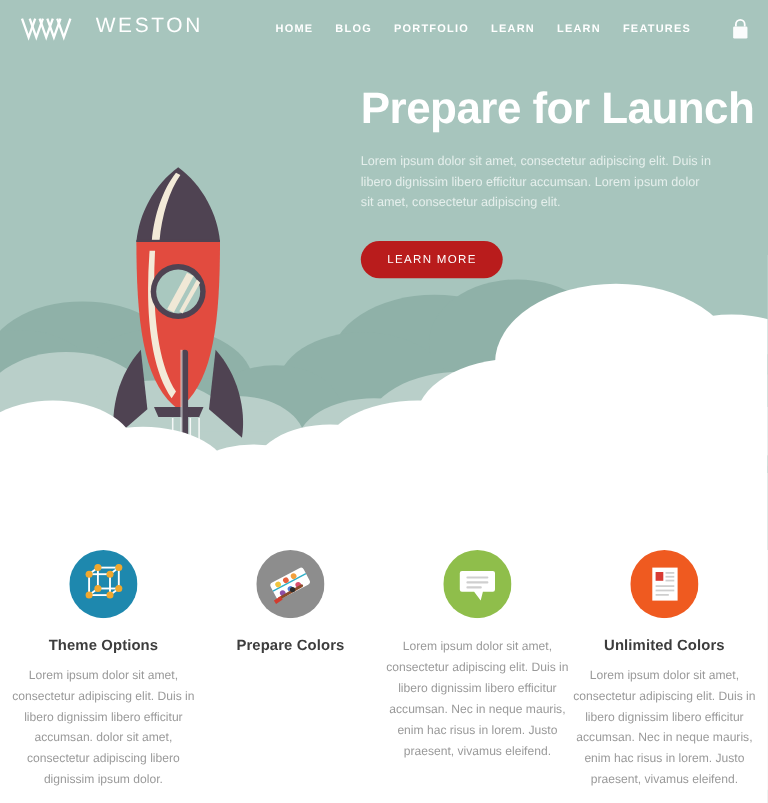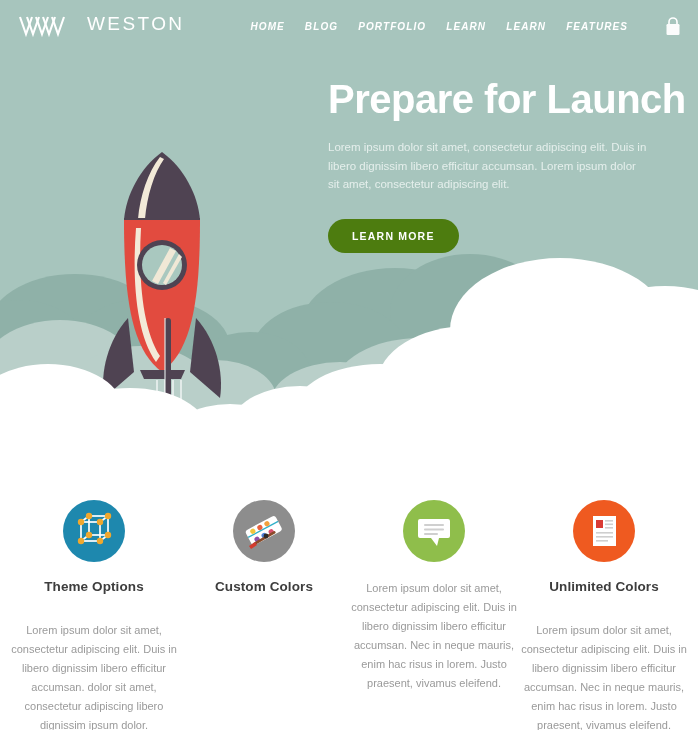--- a/index.html
+++ b/index.html
@@ -40,21 +40,20 @@
     color:#ffffff;
     font-size:19px;
     letter-spacing:2.4px;
     font-weight:400;
   }
   .nav-links {
     display:flex;
     align-items:center;
     gap:20px;
     margin-left:66px;
-    font-style:italic;
   }
   .nav-link {
     color:#ffffff;
     font-size:10px;
     letter-spacing:1.1px;
     font-weight:600;
     text-decoration:none;
     white-space:nowrap;
     cursor:pointer;
   }
@@ -82,27 +81,27 @@
   }
   .hero-sub {
     margin-top:18px;
     color:#e5efec;
     font-size:11.5px;
     line-height:1.62;
   }
   .hero-btn {
     margin-top:25px;
     display:inline-block;
-    background:#4d7c0f;
+    background:#b91c1c;
     color:#ffffff;
     border:none;
     border-radius:20px;
     padding:11px 24px;
     font-size:10.5px;
-    font-weight:700;
+    font-weight:400;
     letter-spacing:1.2px;
     cursor:pointer;
     font-family:"Liberation Sans", sans-serif;
   }
 
   
   .scenery {
     position:absolute;
     left:0; top:0;
     width:698px; height:500px;
@@ -140,21 +139,21 @@
   .feature-icon-wrap {
     display:flex;
     justify-content:center;
     margin-bottom:17px;
   }
   .feature-icon { width:62px; height:62px; display:block; }
   .feature-title {
     font-size:13.5px;
     font-weight:700;
     color:#3d3d3d;
-    margin-bottom:27px;
+    margin-bottom:11px;
     letter-spacing:0.1px;
   }
   .feature-text {
     font-size:11px;
     line-height:1.72;
     color:#9a9a9a;
   }
 </style>
 </head>
 <body>
@@ -328,21 +327,21 @@
           <circle cx="29" cy="35" r="2.6" fill="#4f7fd4"></circle>
           <circle cx="37" cy="35" r="2.6" fill="#d94f6e"></circle>
         </g>
         <g>
           <rect x="18" y="37" width="26" height="2.6" rx="1.3" fill="#8a4b2a" transform="rotate(-30 31 38)"></rect>
           <path d="M16 46 L22 42 L24 45 L18 49 Z" fill="#d23b2e"></path>
           <circle cx="33" cy="36" r="2.4" fill="#2b2b2b"></circle>
         </g>
       </svg>
     </div>
-    <h3 class="feature-title">Custom Colors</h3>
+    <h3 class="feature-title">Prepare Colors</h3>
   </div>
 
   <div class="feature-col">
     <div class="feature-icon-wrap">
       <svg class="feature-icon" viewBox="0 0 62 62">
         <circle cx="31" cy="31" r="31" fill="#8fbe4b"></circle>
         <path d="M31 0 A31 31 0 0 1 31 62 A31 31 0 0 0 31 0 Z" fill="#000" opacity="0.07"></path>
         <path d="M17 19 H45 a2 2 0 0 1 2 2 V36 a2 2 0 0 1 -2 2 H36 l-2 8 l-6 -8 H17 a2 2 0 0 1 -2 -2 V21 a2 2 0 0 1 2 -2 Z" fill="#ffffff"></path>
         <g fill="#cfcfcf">
           <rect x="21" y="24" width="20" height="1.9" rx="0.9"></rect>

